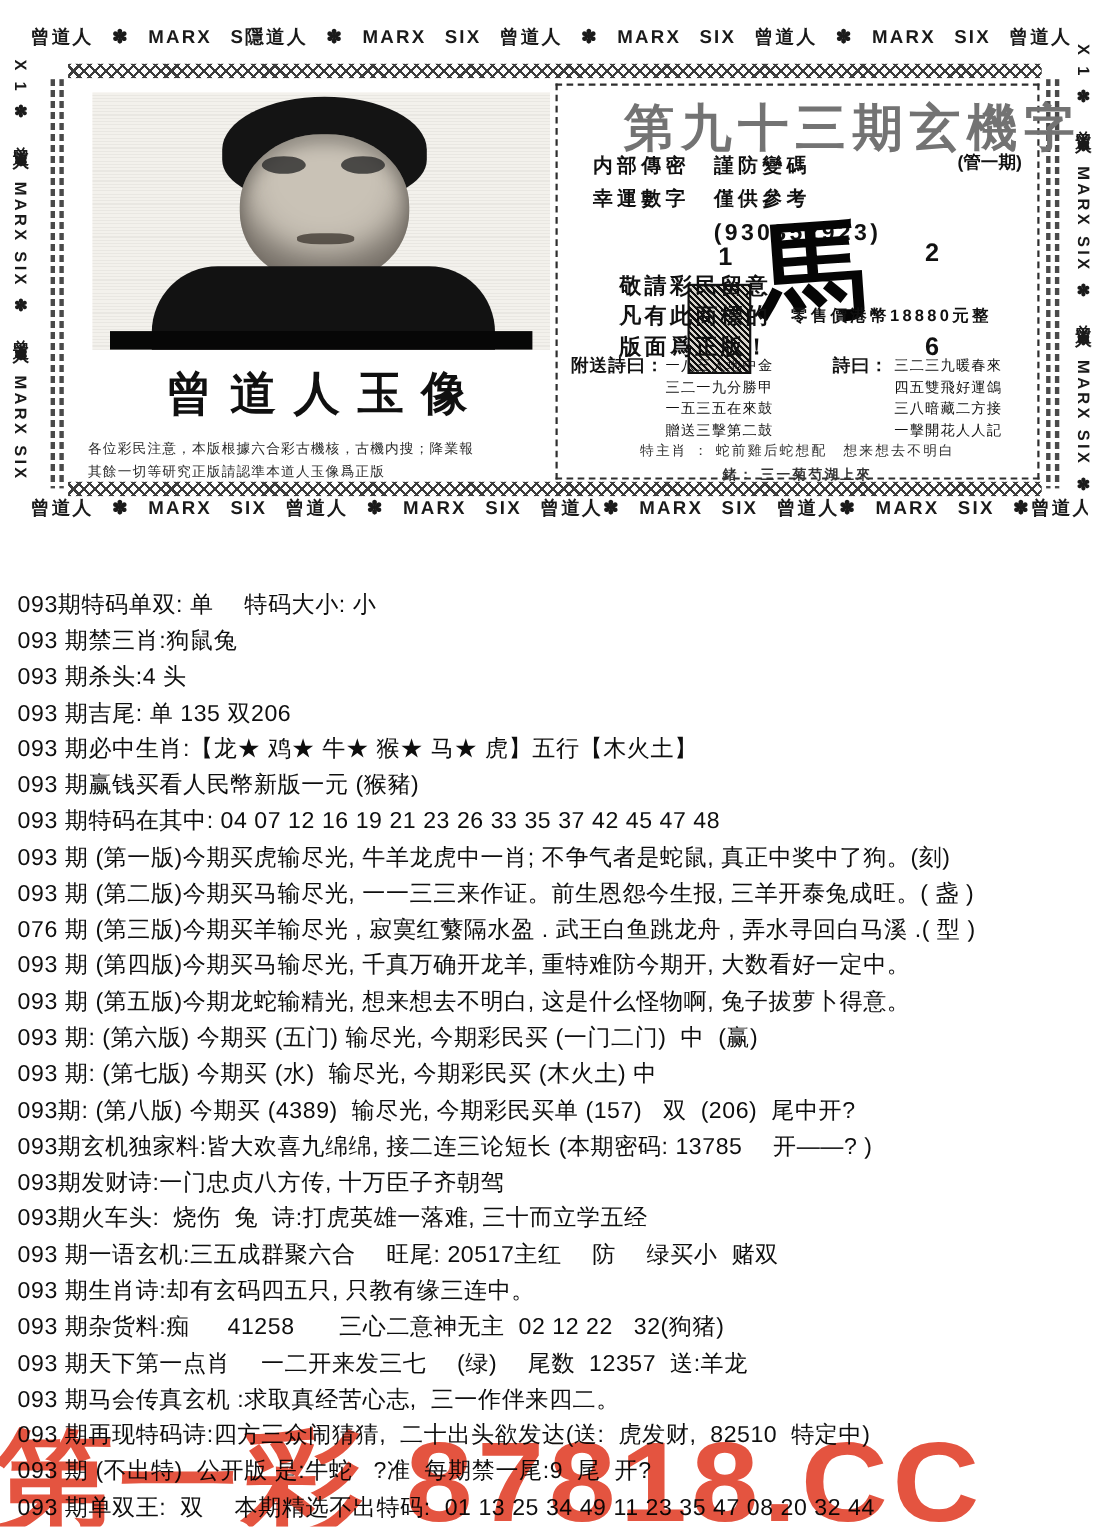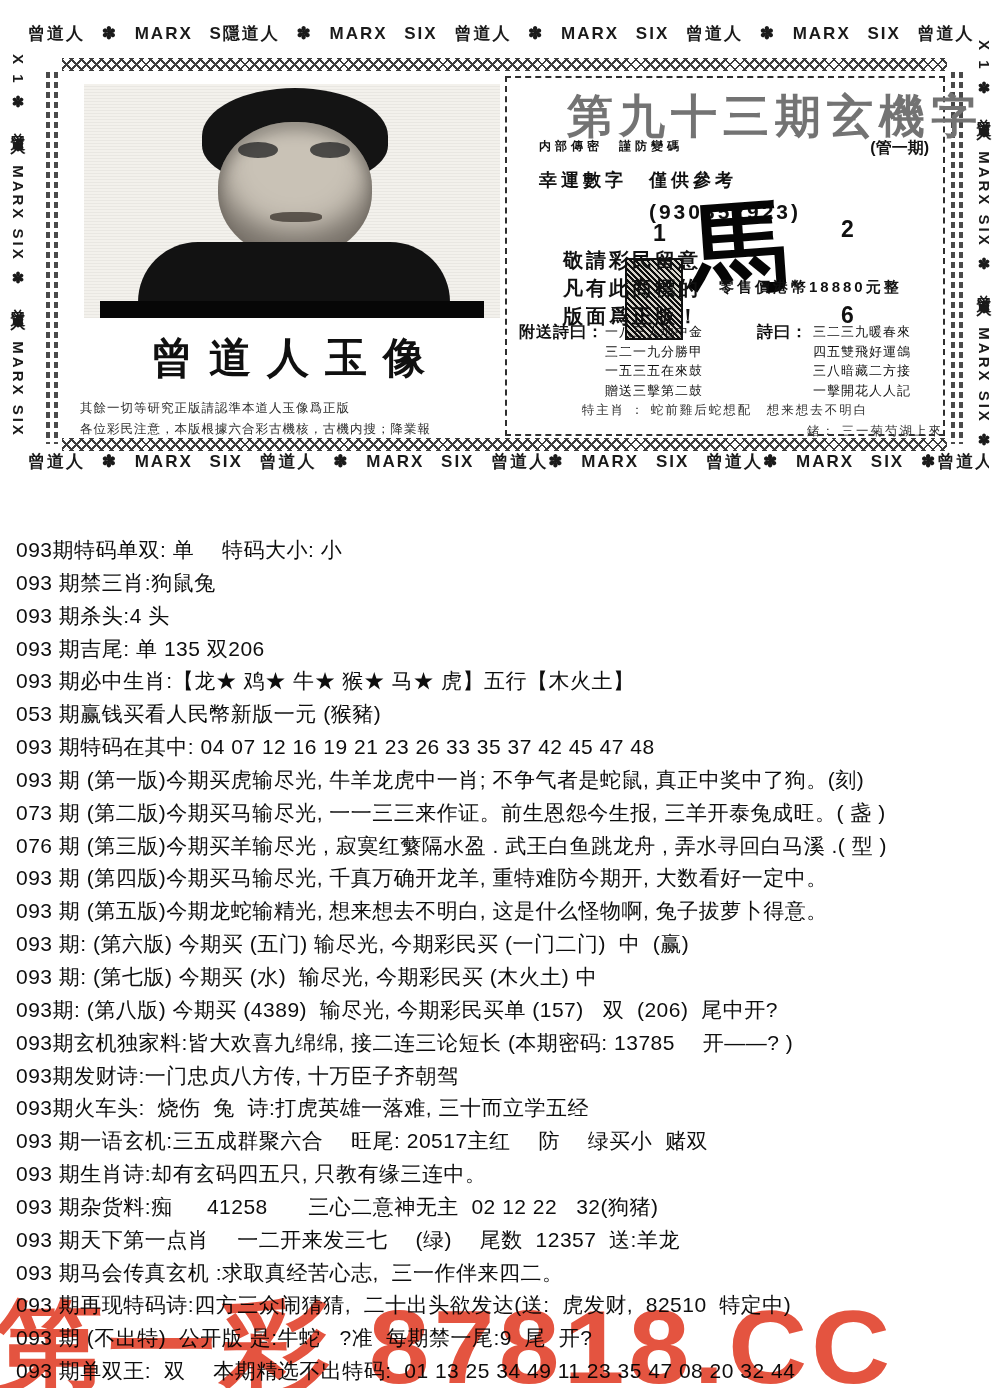--- a/index.html
+++ b/index.html
@@ -66,21 +66,21 @@
   
   .panel {
     position:absolute; left:505px; top:76px; width:440px; height:360px;
     border:2px dashed #2e2e2e; background:#fff;
   }
   .panel .title {
     position:absolute; left:60px; right:8px; top:8px; text-align:center;
     font-family:"Liberation Serif", serif; font-weight:bold;
     font-size:46px; letter-spacing:6px; white-space:nowrap; color:#737373;
   }
-  .panel .row1l { position:absolute; left:32px; top:60px;  font-size:12px; font-weight:bold; letter-spacing:4px; }
+  .panel .row1l { position:absolute; left:32px; top:60px;  font-size:18px; font-weight:bold; letter-spacing:4px; }
   .panel .row1r { position:absolute; right:14px; top:60px; font-size:16px; font-weight:bold; }
   .panel .row2  { position:absolute; left:32px; top:90px;  font-size:18px; font-weight:bold; letter-spacing:4px; }
   .panel .serial{ position:absolute; left:0; right:0; top:122px; text-align:center; font-size:21px; font-weight:bold; letter-spacing:3px; }
   .panel .num   { position:absolute; font-size:23px; font-weight:bold; }
   .panel .num.tl{ left:146px; top:142px; }
   .panel .num.tr{ left:334px; top:138px; }
   .panel .num.bl{ left:160px; top:226px; }
   .panel .num.br{ left:334px; top:224px; }
   .panel .zodiac{
     position:absolute; left:182px; top:120px; font-size:98px; line-height:100px;
@@ -96,21 +96,21 @@
   }
   .panel .notice{ position:absolute; left:12px; top:168px; font-size:20px; font-weight:bold; line-height:28px; letter-spacing:3px; white-space:nowrap; }
   .panel .price { position:absolute; left:212px; top:200px; font-size:15px; font-weight:bold; letter-spacing:3px; white-space:nowrap; }
   .panel .poem-label { position:absolute; font-size:16px; font-weight:bold; letter-spacing:1px; }
   .panel .poem-lines { position:absolute; font-size:13px; line-height:19.5px; letter-spacing:1px; }
   .panel .pl-label { left:12px;  top:244px; }
   .panel .pl-lines { left:98px;  top:244px; }
   .panel .pr-label { left:250px; top:244px; }
   .panel .pr-lines { left:306px; top:244px; }
   .panel .foot1 { position:absolute; left:0; right:0; top:324px; text-align:center; font-size:12.5px; letter-spacing:2px; color:#333; }
-  .panel .foot2 { position:absolute; left:0; right:0; top:345px; text-align:right; font-size:12.5px; letter-spacing:2px; color:#333; }
+  .panel .foot2 { position:absolute; left:0; right:0; top:345px; text-align:center; font-size:12.5px; letter-spacing:2px; color:#333;font-weight:bold; }
   
   .body-lines {
     position:absolute; left:16px; top:534px; right:0;
     font-size:21px; color:#0e0e0e;
   }
   .body-lines .line {
     height:32.85px; line-height:32.85px; white-space:pre; overflow:hidden;
     font-weight:500; letter-spacing:.5px;
   }
   
@@ -141,22 +141,22 @@
     <div class="hair"></div>
     <div class="face"></div>
     <div class="eye le"></div>
     <div class="eye re"></div>
     <div class="mouth"></div>
     <div class="torso"></div>
     <div class="bar"></div>
   </div>
   <div class="caption">曾道人玉像</div>
   <div class="photo-note">
+    <div>各位彩民注意，本版根據六合彩古機核，古機内搜；降業報</div>
     <div>其餘一切等研究正版請認準本道人玉像爲正版</div>
-    <div>各位彩民注意，本版根據六合彩古機核，古機内搜；降業報</div>
   </div>
 
   <div class="panel">
     <div class="title">第九十三期玄機字</div>
     <div class="row1l">内部傳密　謹防變碼</div>
     <div class="row1r">(管一期)</div>
     <div class="row2">幸運數字　僅供參考</div>
     <div class="serial">(930352923)</div>
     <div class="num tl">1</div>
     <div class="num tr">2</div>
@@ -181,24 +181,24 @@
     <div class="foot1">特主肖 ： 蛇前雞后蛇想配　想来想去不明白</div>
     <div class="foot2">鍺： 三一菊芍湖上來</div>
   </div>
 
   <div class="body-lines">
     <div class="line">093期特码单双: 单　 特码大小: 小</div>
     <div class="line">093 期禁三肖:狗鼠兔</div>
     <div class="line">093 期杀头:4 头</div>
     <div class="line">093 期吉尾: 单 135 双206</div>
     <div class="line">093 期必中生肖:【龙★ 鸡★ 牛★ 猴★ 马★ 虎】五行【木火土】</div>
-    <div class="line">053 期赢钱买看人民幣新版一元 (猴豬)</div>
+    <div class="line">093 期赢钱买看人民幣新版一元 (猴豬)</div>
     <div class="line">093 期特码在其中: 04 07 12 16 19 21 23 26 33 35 37 42 45 47 48</div>
     <div class="line">093 期 (第一版)今期买虎输尽光, 牛羊龙虎中一肖; 不争气者是蛇鼠, 真正中奖中了狗。(刻)</div>
-    <div class="line">073 期 (第二版)今期买马输尽光, 一一三三来作证。前生恩怨今生报, 三羊开泰兔成旺。( 盏 )</div>
+    <div class="line">093 期 (第二版)今期买马输尽光, 一一三三来作证。前生恩怨今生报, 三羊开泰兔成旺。( 盏 )</div>
     <div class="line">076 期 (第三版)今期买羊输尽光 , 寂寞红蘩隔水盈 . 武王白鱼跳龙舟 , 弄水寻回白马溪 .( 型 )</div>
     <div class="line">093 期 (第四版)今期买马输尽光, 千真万确开龙羊, 重特难防今期开, 大数看好一定中。</div>
     <div class="line">093 期 (第五版)今期龙蛇输精光, 想来想去不明白, 这是什么怪物啊, 兔子拔萝卜得意。</div>
     <div class="line">093 期: (第六版) 今期买 (五门) 输尽光, 今期彩民买 (一门二门)  中  (赢)</div>
     <div class="line">093 期: (第七版) 今期买 (水)  输尽光, 今期彩民买 (木火土) 中</div>
     <div class="line">093期: (第八版) 今期买 (4389)  输尽光, 今期彩民买单 (157)   双  (206)  尾中开?</div>
     <div class="line">093期玄机独家料:皆大欢喜九绵绵, 接二连三论短长 (本期密码: 13785　 开——? )</div>
     <div class="line">093期发财诗:一门忠贞八方传, 十万臣子齐朝驾</div>
     <div class="line">093期火车头:  烧伤  兔  诗:打虎英雄一落难, 三十而立学五经</div>
     <div class="line">093 期一语玄机:三五成群聚六合　 旺尾: 20517主红　 防　 绿买小  赌双</div>

